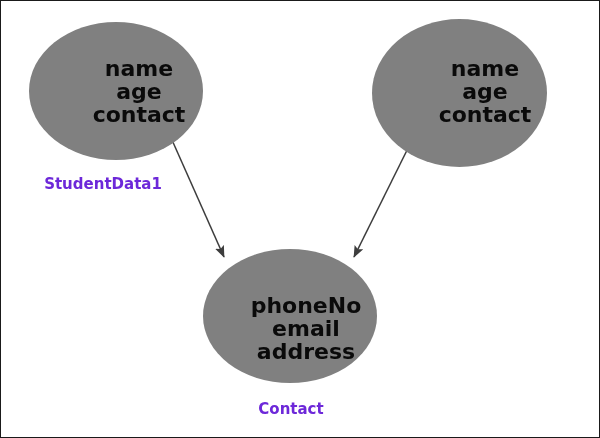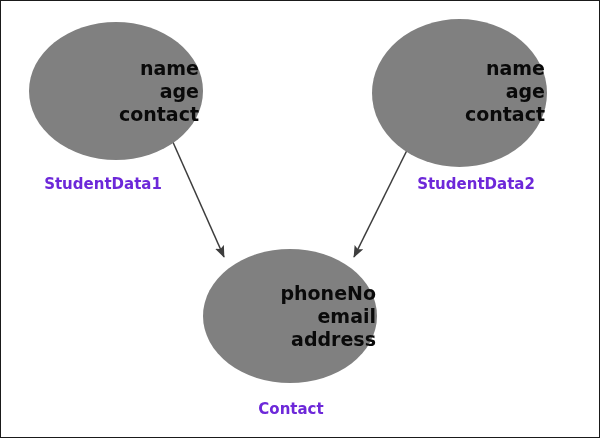--- a/index.html
+++ b/index.html
@@ -26,24 +26,24 @@
   }
   .node {
     position: absolute;
     border-radius: 50%;
     background: #808080;
   }
   .node-text {
     position: absolute;
     color: #0a0a0a;
     font-weight: bold;
-    font-size: 19px;
+    font-size: 22px;
     line-height: 23px;
     white-space: pre-line;
-    text-align: right;
+    text-align: center;
     letter-spacing: 0px;
   }
   .node-label {
     position: absolute;
     color: #6d28d9;
     font-weight: bold;
     font-size: 15px;
     white-space: nowrap;
     text-align: center;
   }
@@ -53,21 +53,21 @@
   #text-student1    { left: 78px;  top: 56px;  width: 120px; }
   #label-student1   { left: 36px;  top: 174px; width: 132px; }
 
   
   #ellipse-student2 { left: 371px; top: 18px;  width: 175px; height: 148px; }
   #text-student2    { left: 424px; top: 56px;  width: 120px; }
   #label-student2   { left: 408px; top: 174px; width: 134px; }
 
   
   #ellipse-contact  { left: 202px; top: 248px; width: 174px; height: 134px; }
-  #text-contact     { left: 235px; top: 281px; width: 140px; }
+  #text-contact     { left: 235px; top: 293px; width: 140px; }
   #label-contact    { left: 235px; top: 399px; width: 110px; }
 </style>
 </head>
 <body>
 
 <div id="canvas">
 
   <svg class="svg-layer" viewBox="0 0 600 438" xmlns="http://www.w3.org/2000/svg">
     <defs>
       <marker id="arrowhead" markerWidth="9" markerHeight="9" refX="7.4" refY="3.2" orient="auto" markerUnits="strokeWidth">
@@ -83,21 +83,20 @@
   <div id="ellipse-student1" class="node"></div>
   <div id="text-student1" class="node-text">name
 age
 contact</div>
   <div id="label-student1" class="node-label">StudentData1</div>
 
   <div id="ellipse-student2" class="node"></div>
   <div id="text-student2" class="node-text">name
 age
 contact</div>
-  <div id="label-student2" class="node-label">StudentData2</div>
 
   <div id="ellipse-contact" class="node"></div>
   <div id="text-contact" class="node-text">phoneNo
 email
 address</div>
   <div id="label-contact" class="node-label">Contact</div>
 
 </div>
 
 </body></html>

